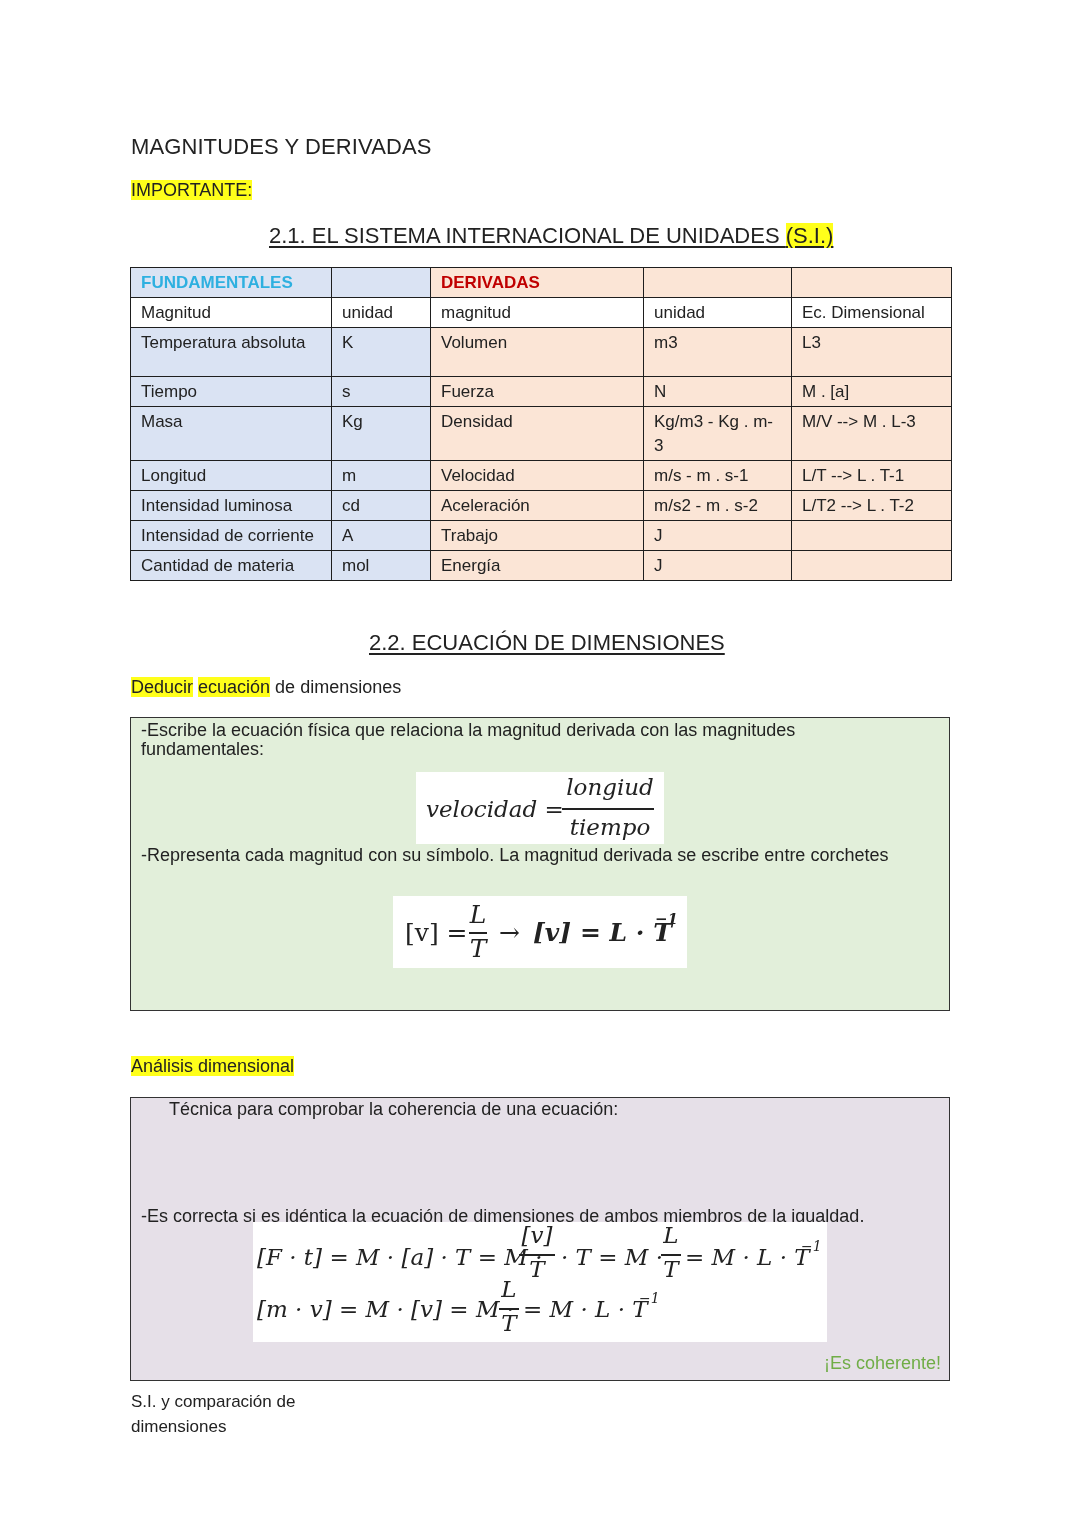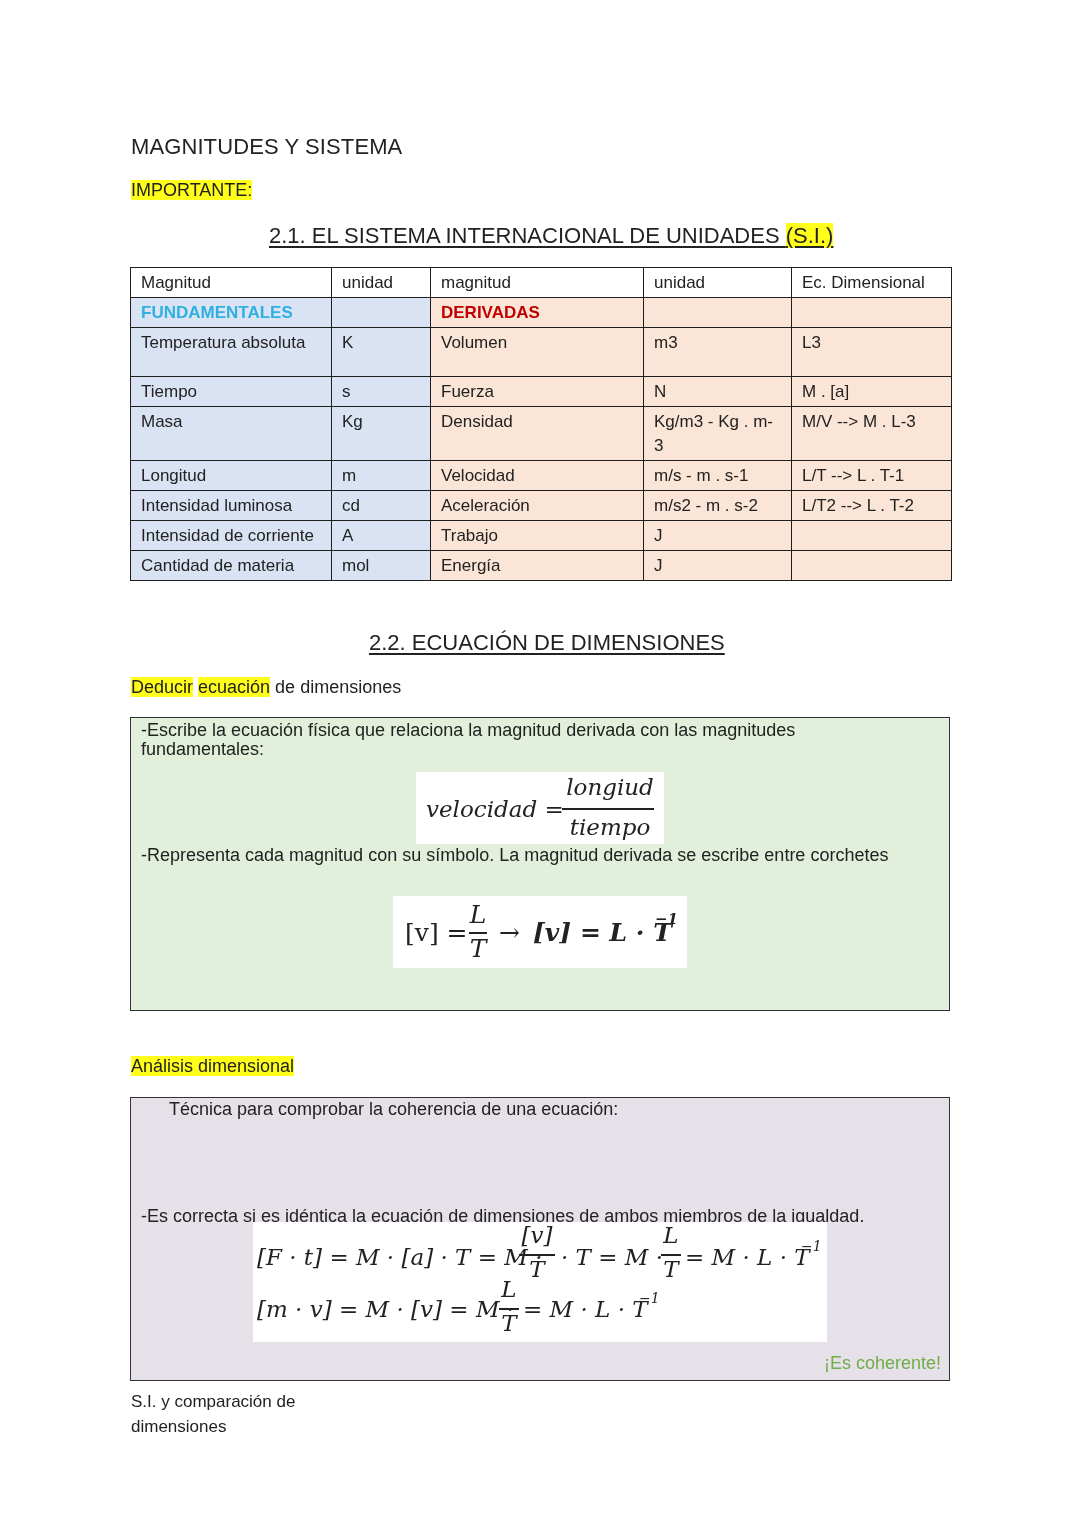--- a/index.html
+++ b/index.html
@@ -35,47 +35,47 @@
   .analisis { left: 131px; top: 1056px; font-size: 18px; }
   .purple-box { left: 130px; top: 1097px; width: 818px; height: 282px; background: #e6e0e8;
                 border: 1.5px solid #333; }
   .red { color: #c00000; }
   .green-text { color: #70ad47; }
   .footer { left: 131px; top: 1389px; font-size: 17px; line-height: 25px; }
 </style>
 </head>
 <body>
 
-<div class="abs doc-title">MAGNITUDES Y SISTEMA</div>
+<div class="abs doc-title">MAGNITUDES Y DERIVADAS</div>
 <div class="abs important"><span class="hl">IMPORTANTE:</span></div>
 
 <div class="abs sec-title sec1"><span>2.1. EL SISTEMA INTERNACIONAL DE UNIDADES </span><span class="hl">(S.I.)</span></div>
 
 <table class="si">
   <colgroup>
     <col style="width:201px">
       <col style="width:99px">
       <col style="width:213px">
       <col style="width:148px">
       <col style="width:160px">
   </colgroup>
   <tbody>
       <tr>
+    <td class="fund hdr-fund">FUNDAMENTALES</td>
+    <td class="fund"></td>
+    <td class="deriv hdr-deriv">DERIVADAS</td>
+    <td class="deriv"></td>
+    <td class="deriv"></td>
+  </tr>
+  <tr>
     <td class="white">Magnitud</td>
     <td class="white">unidad</td>
     <td class="white">magnitud</td>
     <td class="white">unidad</td>
     <td class="white">Ec. Dimensional</td>
-  </tr>
-  <tr>
-    <td class="fund hdr-fund">FUNDAMENTALES</td>
-    <td class="fund"></td>
-    <td class="deriv hdr-deriv">DERIVADAS</td>
-    <td class="deriv"></td>
-    <td class="deriv"></td>
   </tr>
   <tr class="tall">
     <td class="fund">Temperatura absoluta</td>
     <td class="fund">K</td>
     <td class="deriv">Volumen</td>
     <td class="deriv">m3</td>
     <td class="deriv">L3</td>
   </tr>
   <tr>
     <td class="fund">Tiempo</td>

